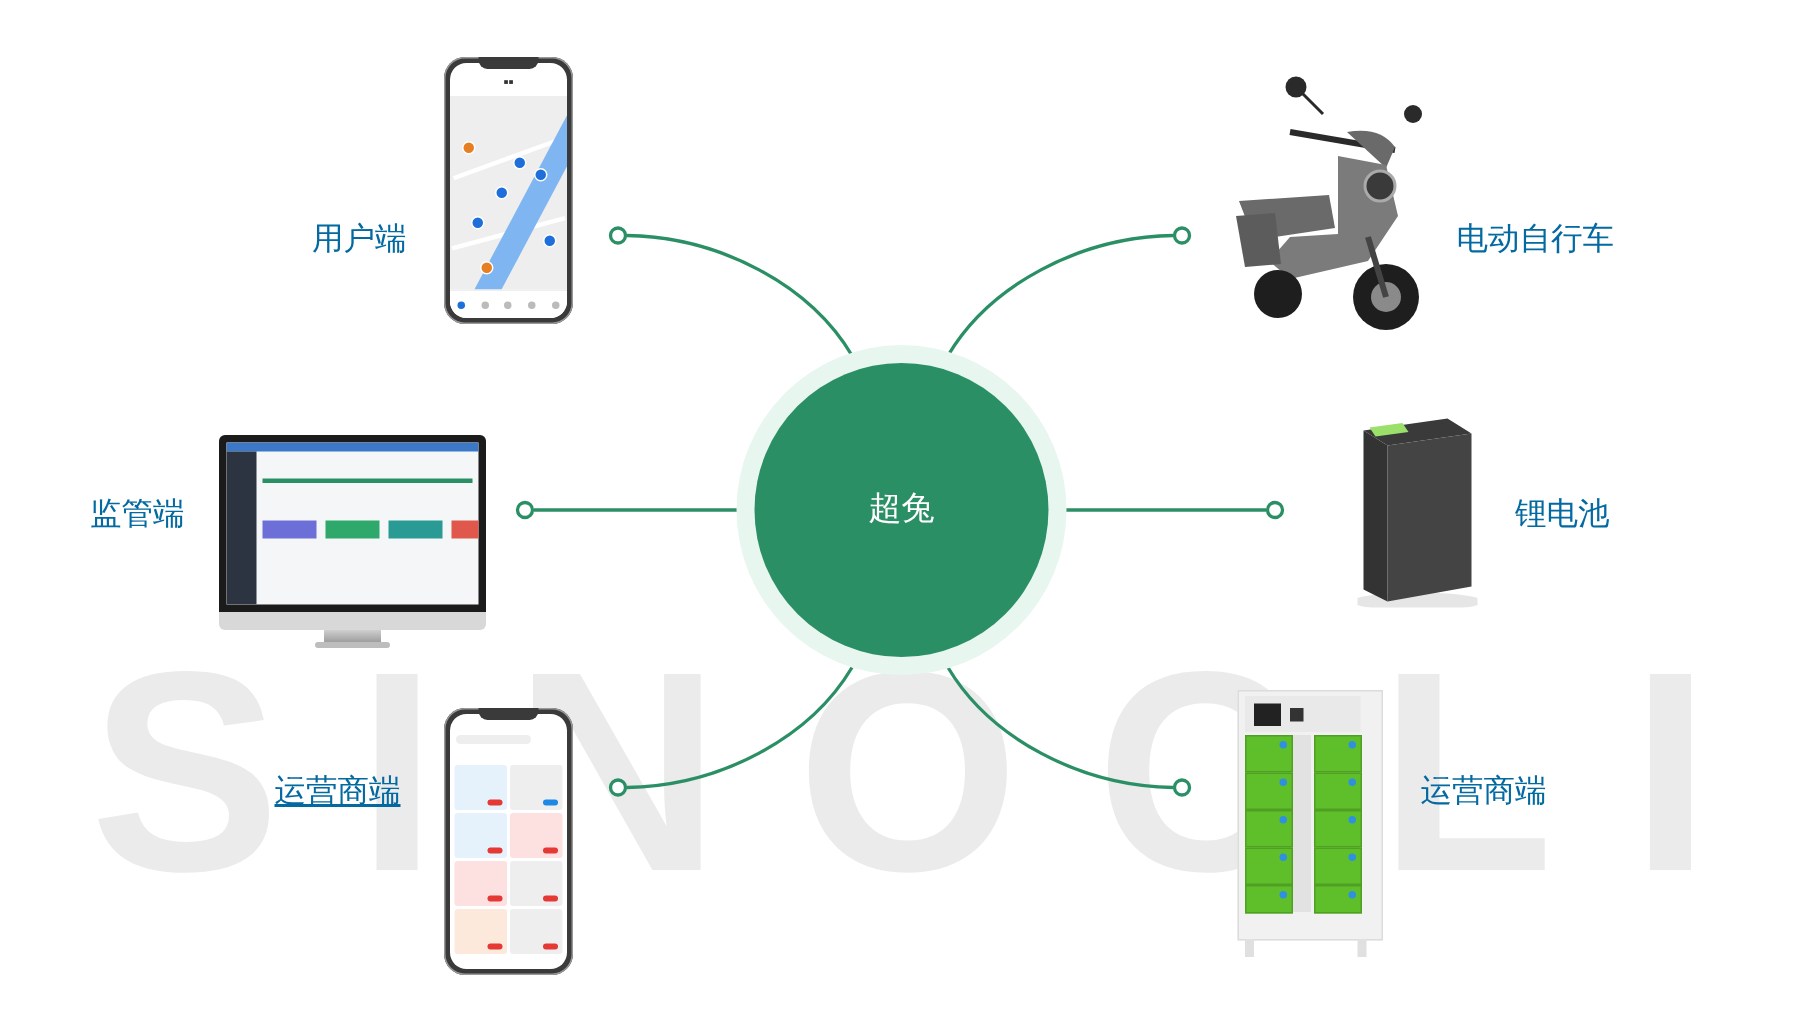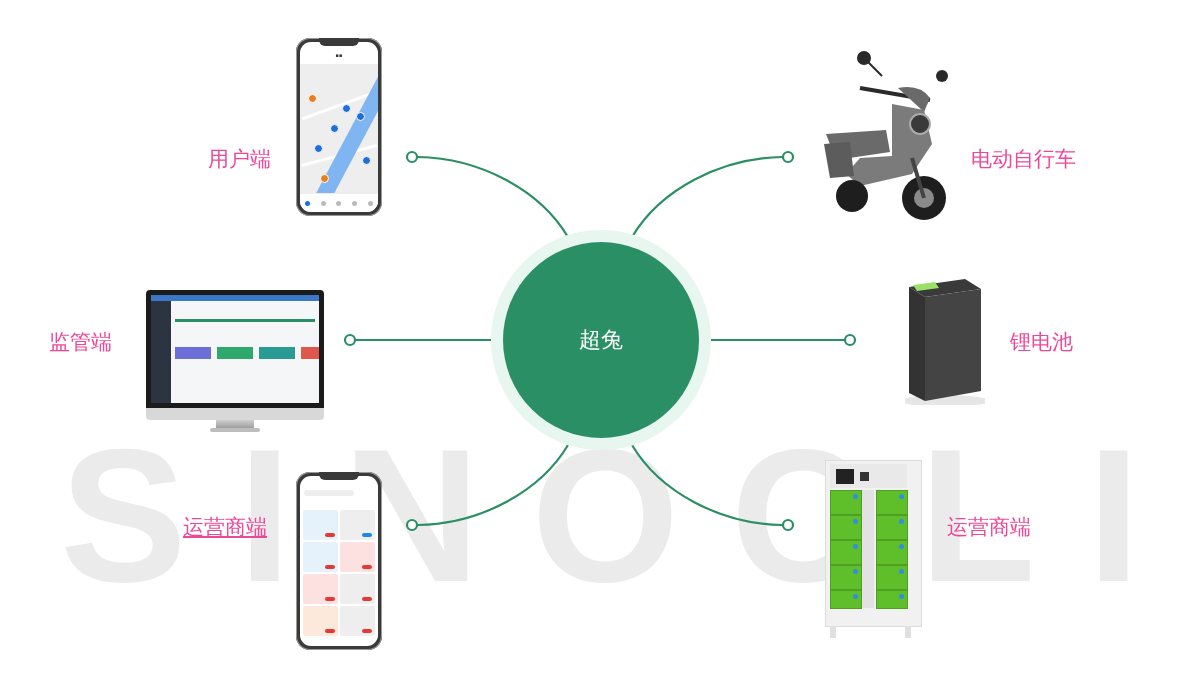--- a/index.html
+++ b/index.html
@@ -2,21 +2,21 @@
 <html><head>
 <meta charset="utf-8">
 <style>
   html,body{margin:0;padding:0;background:#ffffff;}
   body{width:1200px;height:682px;position:relative;overflow:hidden;font-family:"DejaVu Sans","Liberation Sans",sans-serif;}
   .watermark{position:absolute;left:0;top:430px;width:1200px;height:170px;display:flex;justify-content:space-between;padding:0 60px;box-sizing:border-box;font-family:"Liberation Sans","DejaVu Sans",sans-serif;font-weight:700;font-size:190px;line-height:170px;color:#ebebeb;letter-spacing:0;}
   .watermark span{display:block;}
   svg.connectors{position:absolute;left:0;top:0;}
   .hub-outer{position:absolute;left:491px;top:230px;width:220px;height:220px;border-radius:50%;background:#e8f6f0;}
   .hub-inner{position:absolute;left:503px;top:242px;width:196px;height:196px;border-radius:50%;background:#2b8f66;display:flex;align-items:center;justify-content:center;color:#ffffff;font-size:22px;line-height:30px;text-align:center;}
-  .label{position:absolute;font-size:21px;color:#ec4899;white-space:nowrap;}
+  .label{position:absolute;font-size:21px;color:#0369a1;white-space:nowrap;}
   
   .phone{position:absolute;width:86px;height:178px;background:#3a3a3a;border-radius:14px;box-shadow:0 0 0 1px #999 inset;}
   .phone .screen{position:absolute;left:4px;top:4px;right:4px;bottom:4px;border-radius:11px;background:#fff;overflow:hidden;}
   .phone .notch{position:absolute;left:50%;top:0;width:40px;height:8px;margin-left:-20px;background:#3a3a3a;border-radius:0 0 6px 6px;z-index:3;}
   .map{position:absolute;left:0;top:22px;right:0;bottom:18px;background:#eeeeee;}
   .river{position:absolute;width:16px;height:170px;background:#7fb6f2;transform:rotate(28deg);left:46px;top:-10px;}
   .road{position:absolute;height:3px;background:#fff;}
   .pin{position:absolute;width:7px;height:7px;border-radius:50%;background:#1e6fd9;border:1px solid #fff;}
   .pin.o{background:#e67e22;}
   .tabbar{position:absolute;left:0;right:0;bottom:0;height:18px;background:#fff;border-top:1px solid #eee;display:flex;justify-content:space-around;align-items:center;}
@@ -88,21 +88,21 @@
     <circle cx="788" cy="525" r="5"></circle>
   </g>
 </svg>
 
 <div class="hub-outer"></div>
 <div class="hub-inner">
   <div>超兔</div>
 </div>
 
 <div class="label" style="left:208px;top:145px;">用户端</div>
-<div class="label" style="left:49px;top:328px;">监管端</div>
+<div class="label" style="left:60px;top:328px;">监管端</div>
 <div class="label" style="left:183px;top:513px;text-decoration:underline;">运营商端</div>
 <div class="label" style="left:971px;top:145px;">电动自行车</div>
 <div class="label" style="left:1010px;top:328px;">锂电池</div>
 <div class="label" style="left:947px;top:513px;">运营商端</div>
 
 <div class="phone" style="left:296px;top:38px;">
   <div class="notch"></div>
   <div class="screen">
     <div class="ph-title">▪▪</div>
     <div class="map">

